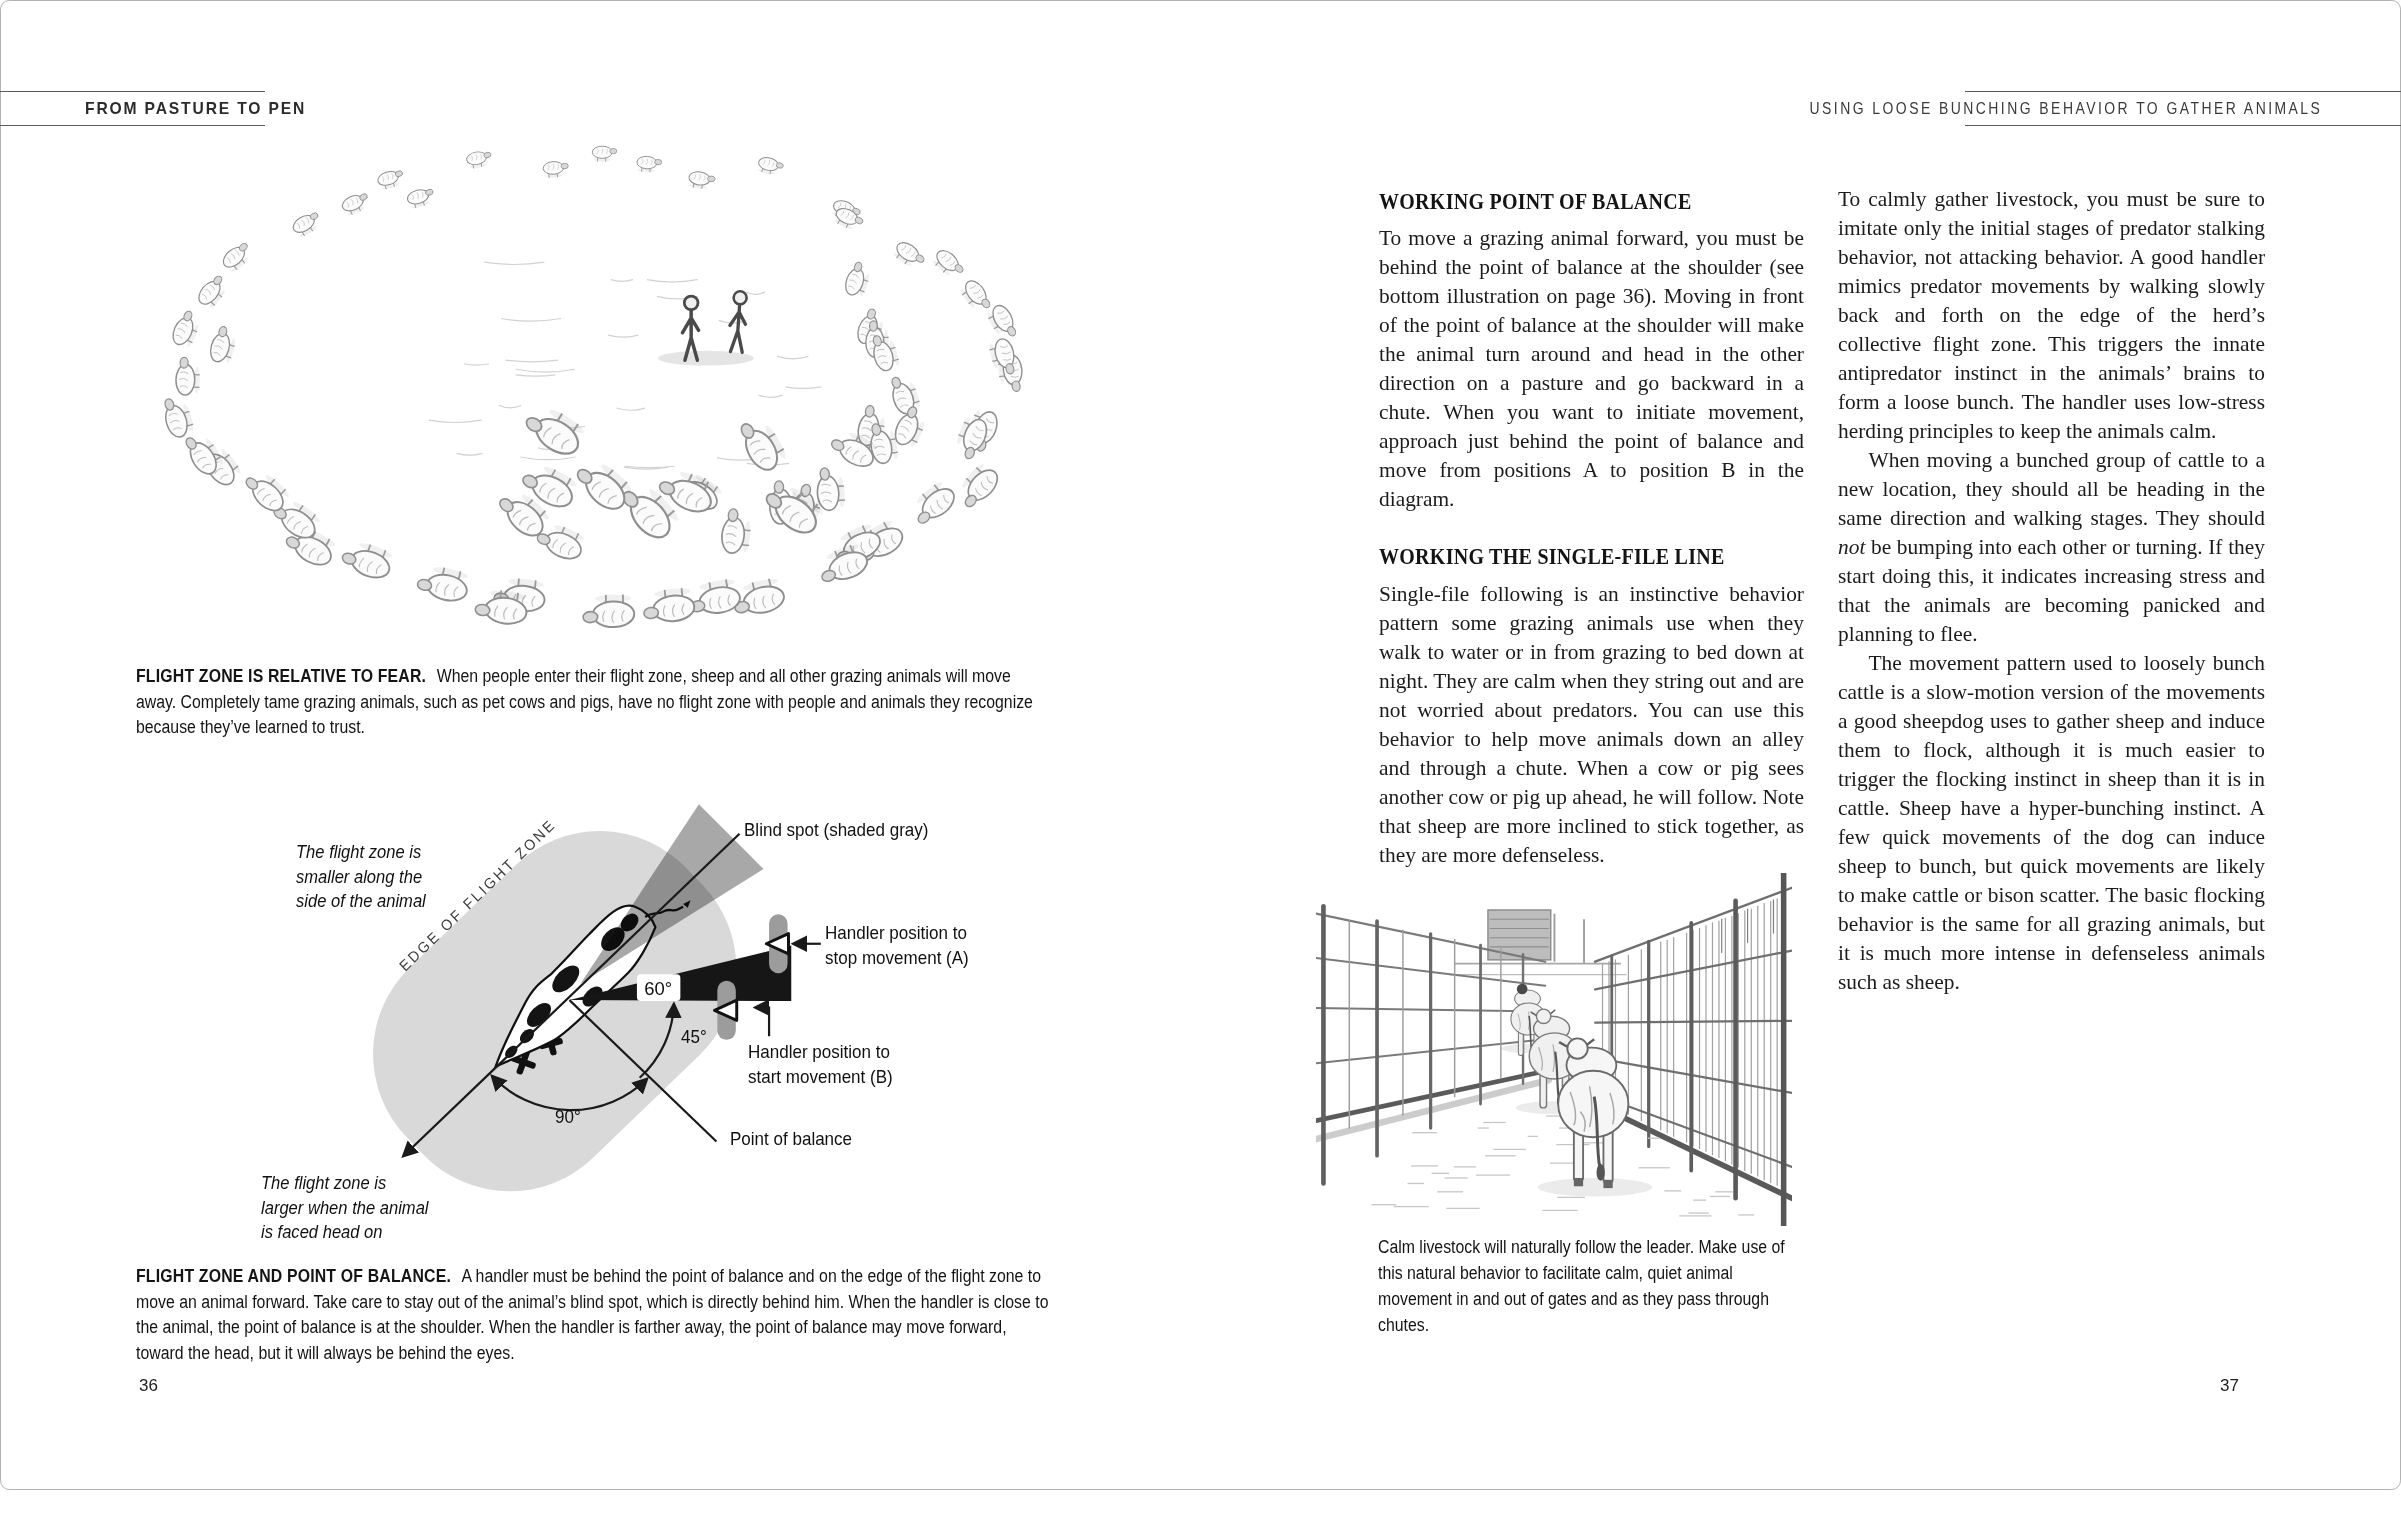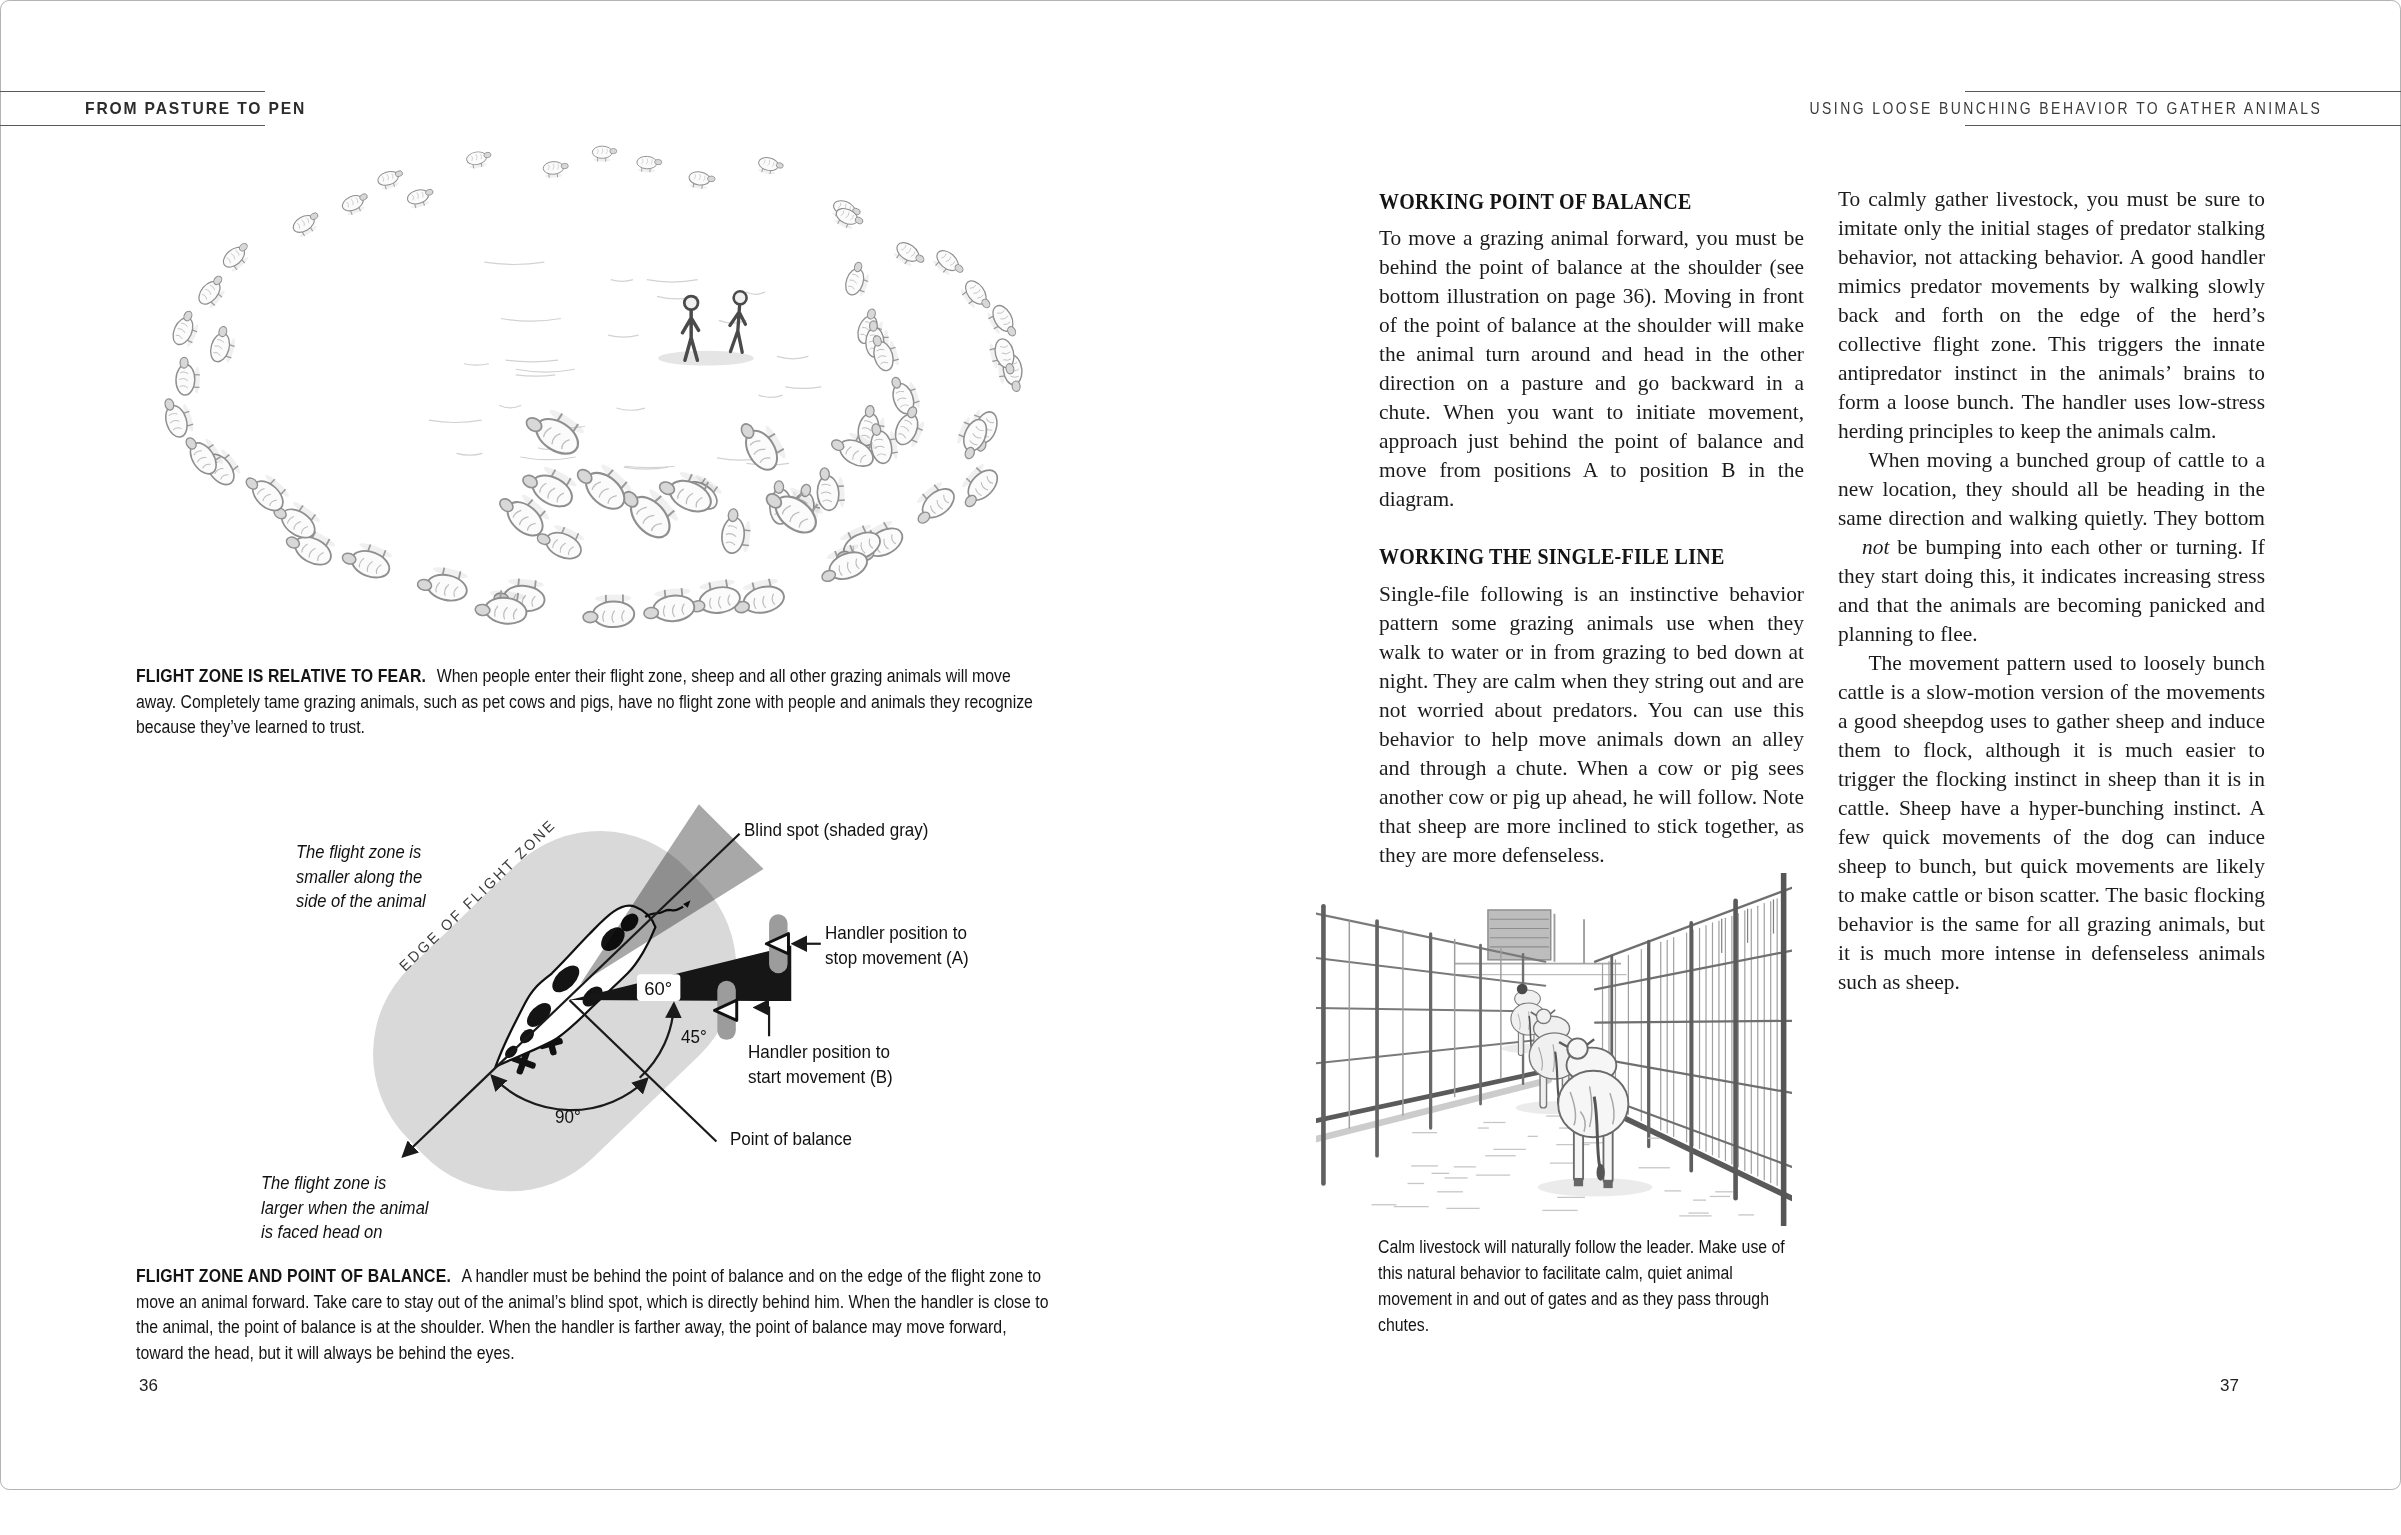--- a/index.html
+++ b/index.html
@@ -18,21 +18,21 @@
 
   
   .caption { position:absolute; font-size:18px; line-height:25.5px; color:#141414; transform:scaleX(.88); transform-origin:left top; }
   .cap-lead { font-weight:bold; margin-right:12px; letter-spacing:0.2px; }
 
   
   .col { position:absolute; }
   .bodytext { font-family:"Liberation Serif", serif; font-size:21.4px; line-height:29px; text-align:justify; color:#1b1b1b; }
   .bodytext p { margin:0; }
   .p-indent { text-indent:30.5px; }
-  .it { font-style:italic;margin-left:24px; }
+  .it { font-style:italic; }
   .h-cond { display:block; font-weight:bold; font-size:23px; letter-spacing:0.3px; color:#141414; white-space:nowrap; transform:scaleX(.87); transform-origin:left bottom; }
   .hwrap { margin:0 0 8.3px 0; }
   .hwrap2 { margin:28px 0 8.3px 0; }
 
   
   .bigtitle { display:block; font-size:43px; line-height:60px; font-weight:400; letter-spacing:0.5px; color:#1d1d1d; white-space:pre-line; transform:scaleX(.75); transform-origin:left top; }
   .title-block { margin-bottom:36px; height:182px; }
 
   
   .dlabel { position:absolute; font-size:18.5px; line-height:24.5px; white-space:pre-line; color:#111; transform:scaleX(.92); transform-origin:left top; }
@@ -430,20 +430,20 @@
       <path d="M1,-8 C6,20 3,48 7,68" stroke="#555" stroke-width="3.2" fill="none"></path>
       <ellipse cx="8" cy="74" rx="4.5" ry="9" fill="#555"></ellipse>
     </g>
   </svg>
 
   <div class="caption" style="left:1378px; top:1234px; width:491px; line-height:26px;">Calm livestock will naturally follow the leader. Make use of this natural behavior to facilitate calm, quiet animal movement in and out of gates and as they pass through chutes.</div>
 
   <div class="col" style="left:1838px; top:185px; width:427px;">
     <div class="bodytext">
       <p><span>To calmly gather livestock, you must be sure to imitate only the initial stages of predator stalking behavior, not attacking behavior. A good handler mimics predator movements by walking slowly back and forth on the edge of the herd’s collective flight zone. This triggers the innate antipredator instinct in the animals’ brains to form a loose bunch. The handler uses low-stress herding principles to keep the animals calm.</span></p>
-      <p class="p-indent"><span>When moving a bunched group of cattle to a new location, they should all be heading in the same direction and walking quietly. They bottom </span><span class="it">not</span><span> be bumping into each other or turning. If they start doing this, it indicates increasing stress and that the animals are becoming panicked and planning to flee.</span></p>
+      <p class="p-indent"><span>When moving a bunched group of cattle to a new location, they should all be heading in the same direction and walking stages. They should </span><span class="it">not</span><span> be bumping into each other or turning. If they start doing this, it indicates increasing stress and that the animals are becoming panicked and planning to flee.</span></p>
       <p class="p-indent"><span>The movement pattern used to loosely bunch cattle is a slow-motion version of the movements a good sheepdog uses to gather sheep and induce them to flock, although it is much easier to trigger the flocking instinct in sheep than it is in cattle. Sheep have a hyper-bunching instinct. A few quick movements of the dog can induce sheep to bunch, but quick movements are likely to make cattle or bison scatter. The basic flocking behavior is the same for all grazing animals, but it is much more intense in defenseless animals such as sheep.</span></p>
     </div>
   </div>
 
   <div class="pagenum" style="left:2220px; top:1376px; width:44px; ">37</div>
 </div>
 
 
 </body></html>

